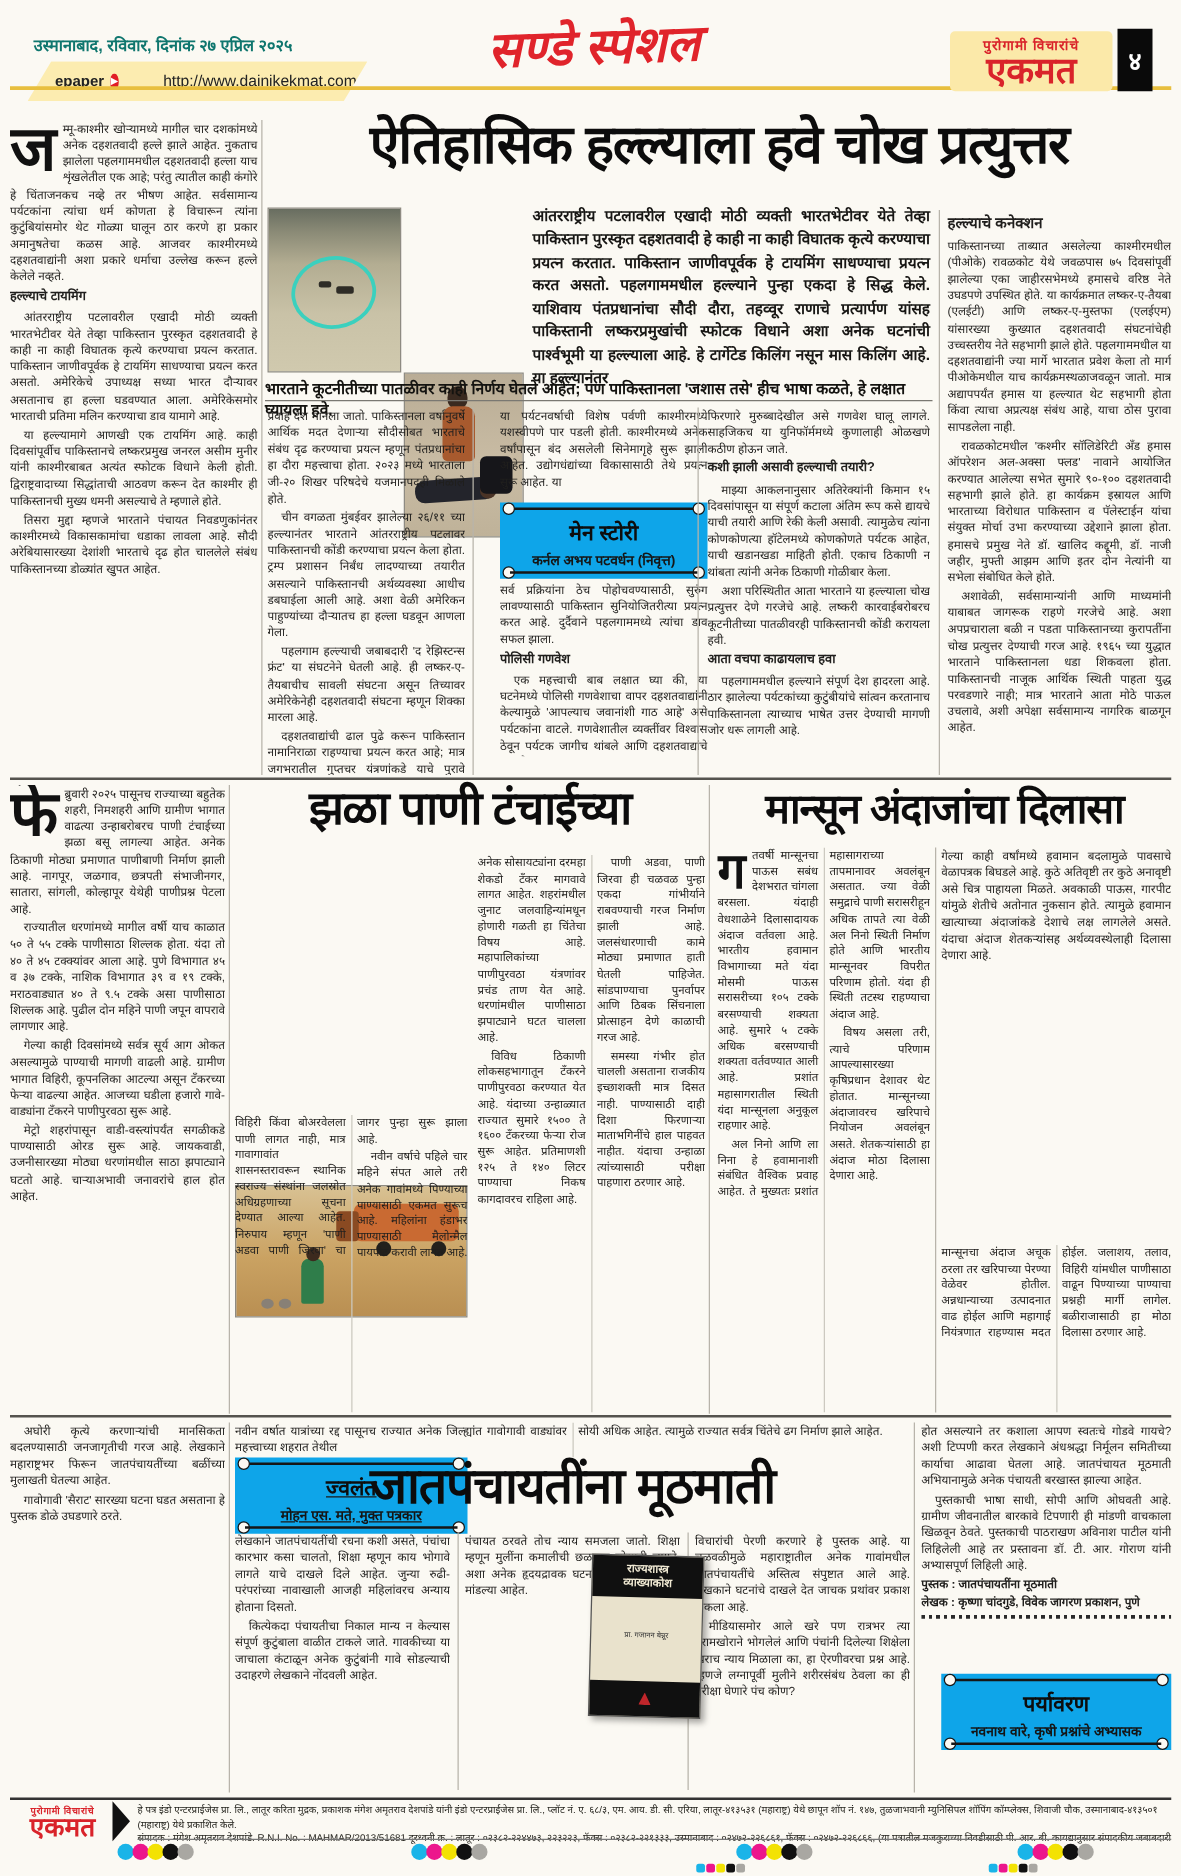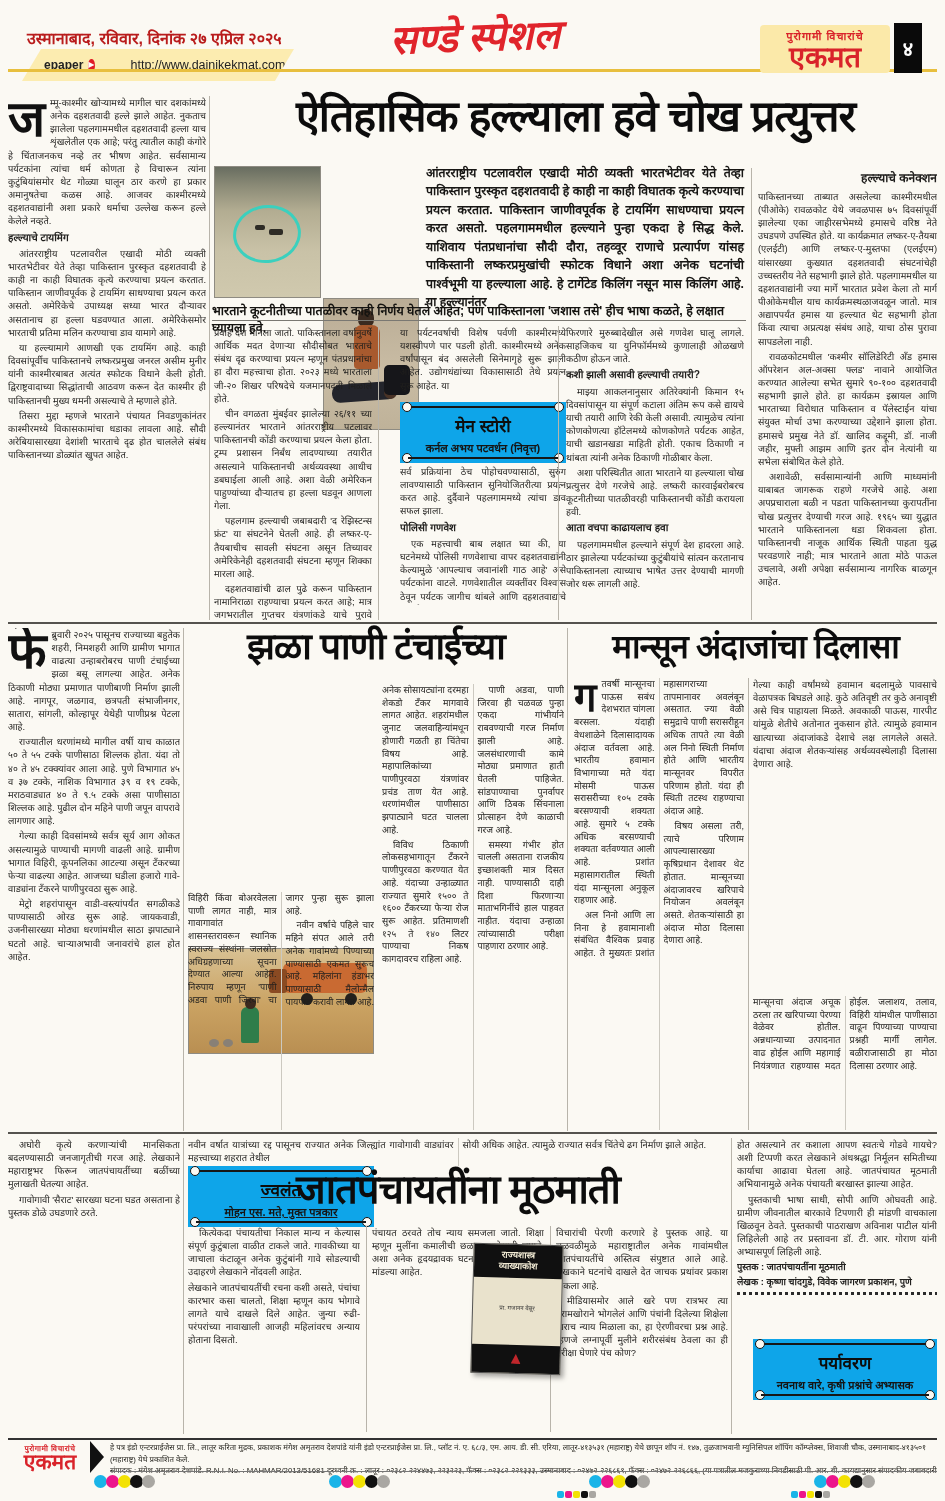--- a/index.html
+++ b/index.html
@@ -9,21 +9,21 @@
   .rule-v{position:absolute;width:1px;background:#b8b4aa;}
   .rule-h{position:absolute;height:1.5px;background:#55534e;}
   .body-text{font-size:9.4px;line-height:1.4;text-align:justify;color:#201f1d;overflow:hidden;}
   .p{margin:0 0 2px;text-indent:11px;}
   .p.ni{text-indent:0;}
   .subhead{font-weight:bold;font-size:10.2px;margin:3px 0 2px;text-indent:0;}
   .dropcap{float:left;font-size:50px;line-height:.85;font-weight:bold;padding:2px 5px 0 0;color:#111;}
   .cols2{column-count:2;column-gap:9px;column-rule:1px solid #ccc9c0;}
   .headline{font-weight:bold;color:#0c0c0c;text-align:center;letter-spacing:-1px;line-height:1.05;}
   
-  .dateline{font-size:16px;font-weight:bold;color:#b91c1c;}
+  .dateline{font-size:13px;font-weight:bold;color:#0f766e;}
   .ribbon{background:#fcecb0;clip-path:polygon(7% 0,100% 0,93% 100%,0 100%);
           display:flex;align-items:center;gap:5px;padding:0 22px;height:32px;}
   .ribbon .lbl{font-size:12px;font-weight:bold;color:#222;}
   .ribbon .url{font-size:12.5px;color:#222;margin-left:31px;}
   .ep-icon{width:13px;height:13px;border-radius:50%;background:#e11d26;color:#fff;font-size:8px;
            display:flex;align-items:center;justify-content:center;line-height:1;}
   .goldline{position:absolute;height:2.5px;background:#e8bf3e;}
   .masthead{font-family:"Liberation Serif","DejaVu Serif",serif;font-style:italic;font-weight:bold;
             font-size:40px;color:#e0242b;text-align:center;transform:rotate(-2deg);}
   .brandbox{background:#fbe9a9;border-radius:4px;text-align:center;padding-top:3px;}
@@ -74,21 +74,21 @@
   .flogo .tag{font-size:7.5px;font-weight:bold;color:#d9232a;letter-spacing:.5px;}
   .flogo .name{font-size:21px;font-weight:bold;color:#d9232a;font-family:"Liberation Serif",serif;line-height:.9;}
   .tri{width:0;height:0;border-top:16px solid transparent;border-bottom:16px solid transparent;border-left:14px solid #111;}
   .dots{display:flex;}
   .dots span{width:13px;height:13px;border-radius:50%;margin-left:-1px;}
   .dots.mini span{width:7px;height:7px;margin-left:1px;border-radius:2px;}
   .c{background:#1ab4e8}.m{background:#ec168c}.y{background:#f3e203}.k{background:#111}.g{background:#a9a7a2}
   .dashline{height:3px;background:repeating-linear-gradient(90deg,#2a2a2a 0 3px,transparent 3px 6px);margin-top:4px;}
   .lead-text{font-size:12.3px;font-weight:bold;line-height:1.5;text-align:justify;color:#171614;}
   .standfirst{font-size:12.5px;font-weight:bold;color:#141310;}
-  .sb-title{font-size:12px;font-weight:bold;text-align:right;margin-bottom:3px;}
+  .sb-title{font-size:12px;font-weight:bold;text-align:left;margin-bottom:3px;}
   .credit{font-weight:bold;text-indent:0;margin:1px 0;}
 </style>
 </head>
 <body>
 
 <div id="page">
 
   <div class="abs dateline" style="left:27px;top:27px;">उस्मानाबाद, रविवार, दिनांक २७ एप्रिल २०२५</div>
 
   <div class="abs ribbon" style="left:22px;top:49px;width:228px;">
@@ -263,22 +263,22 @@
   <div class="rule-v" style="left:183px;top:1138px;height:296px;"></div>
 
   <div class="abs body-text cols2" style="left:188px;top:1138px;width:540px;height:28px;">
     <p class="p ni">नवीन वर्षात यात्रांच्या रद्द पासूनच राज्यात अनेक जिल्ह्यांत गावोगावी वाड्यांवर महत्त्वाच्या शहरात तेथील</p>
     <p class="p ni">सोयी अधिक आहेत. त्यामुळे राज्यात सर्वत्र चिंतेचे ढग निर्माण झाले आहेत.</p>
   </div>
 
   <h2 class="abs headline" style="left:188px;top:1168px;width:540px;font-size:40px;margin:0;">जातपंचायतींना मूठमाती</h2>
 
   <div class="abs body-text" style="left:188px;top:1226px;width:172px;height:206px;">
+    <p class="p ni">लेखकाने जातपंचायतींची रचना कशी असते, पंचांचा कारभार कसा चालतो, शिक्षा म्हणून काय भोगावे लागते याचे दाखले दिले आहेत. जुन्या रुढी-परंपरांच्या नावाखाली आजही महिलांवरच अन्याय होताना दिसतो.</p>
     <p class="p">कित्येकदा पंचायतीचा निकाल मान्य न केल्यास संपूर्ण कुटुंबाला वाळीत टाकले जाते. गावकीच्या या जाचाला कंटाळून अनेक कुटुंबांनी गावे सोडल्याची उदाहरणे लेखकाने नोंदवली आहेत.</p>
-    <p class="p ni">लेखकाने जातपंचायतींची रचना कशी असते, पंचांचा कारभार कसा चालतो, शिक्षा म्हणून काय भोगावे लागते याचे दाखले दिले आहेत. जुन्या रुढी-परंपरांच्या नावाखाली आजही महिलांवरच अन्याय होताना दिसतो.</p>
   </div>
   <div class="rule-v" style="left:366px;top:1226px;height:206px;"></div>
 
   <div class="abs" style="left:372px;top:1226px;width:172px;height:206px;">
     <div class="body-text" style="height:56px;">
         <p class="p ni">पंचायत ठरवते तोच न्याय समजला जातो. शिक्षा म्हणून मुलींना कमालीची छळणूक सोसावी लागते. अशा अनेक हृदयद्रावक घटना लेखकाने पुस्तकात मांडल्या आहेत.</p>
       </div>
     <div style="height:98px;"></div>
   </div>
   <div class="rule-v" style="left:550px;top:1226px;height:206px;"></div>

